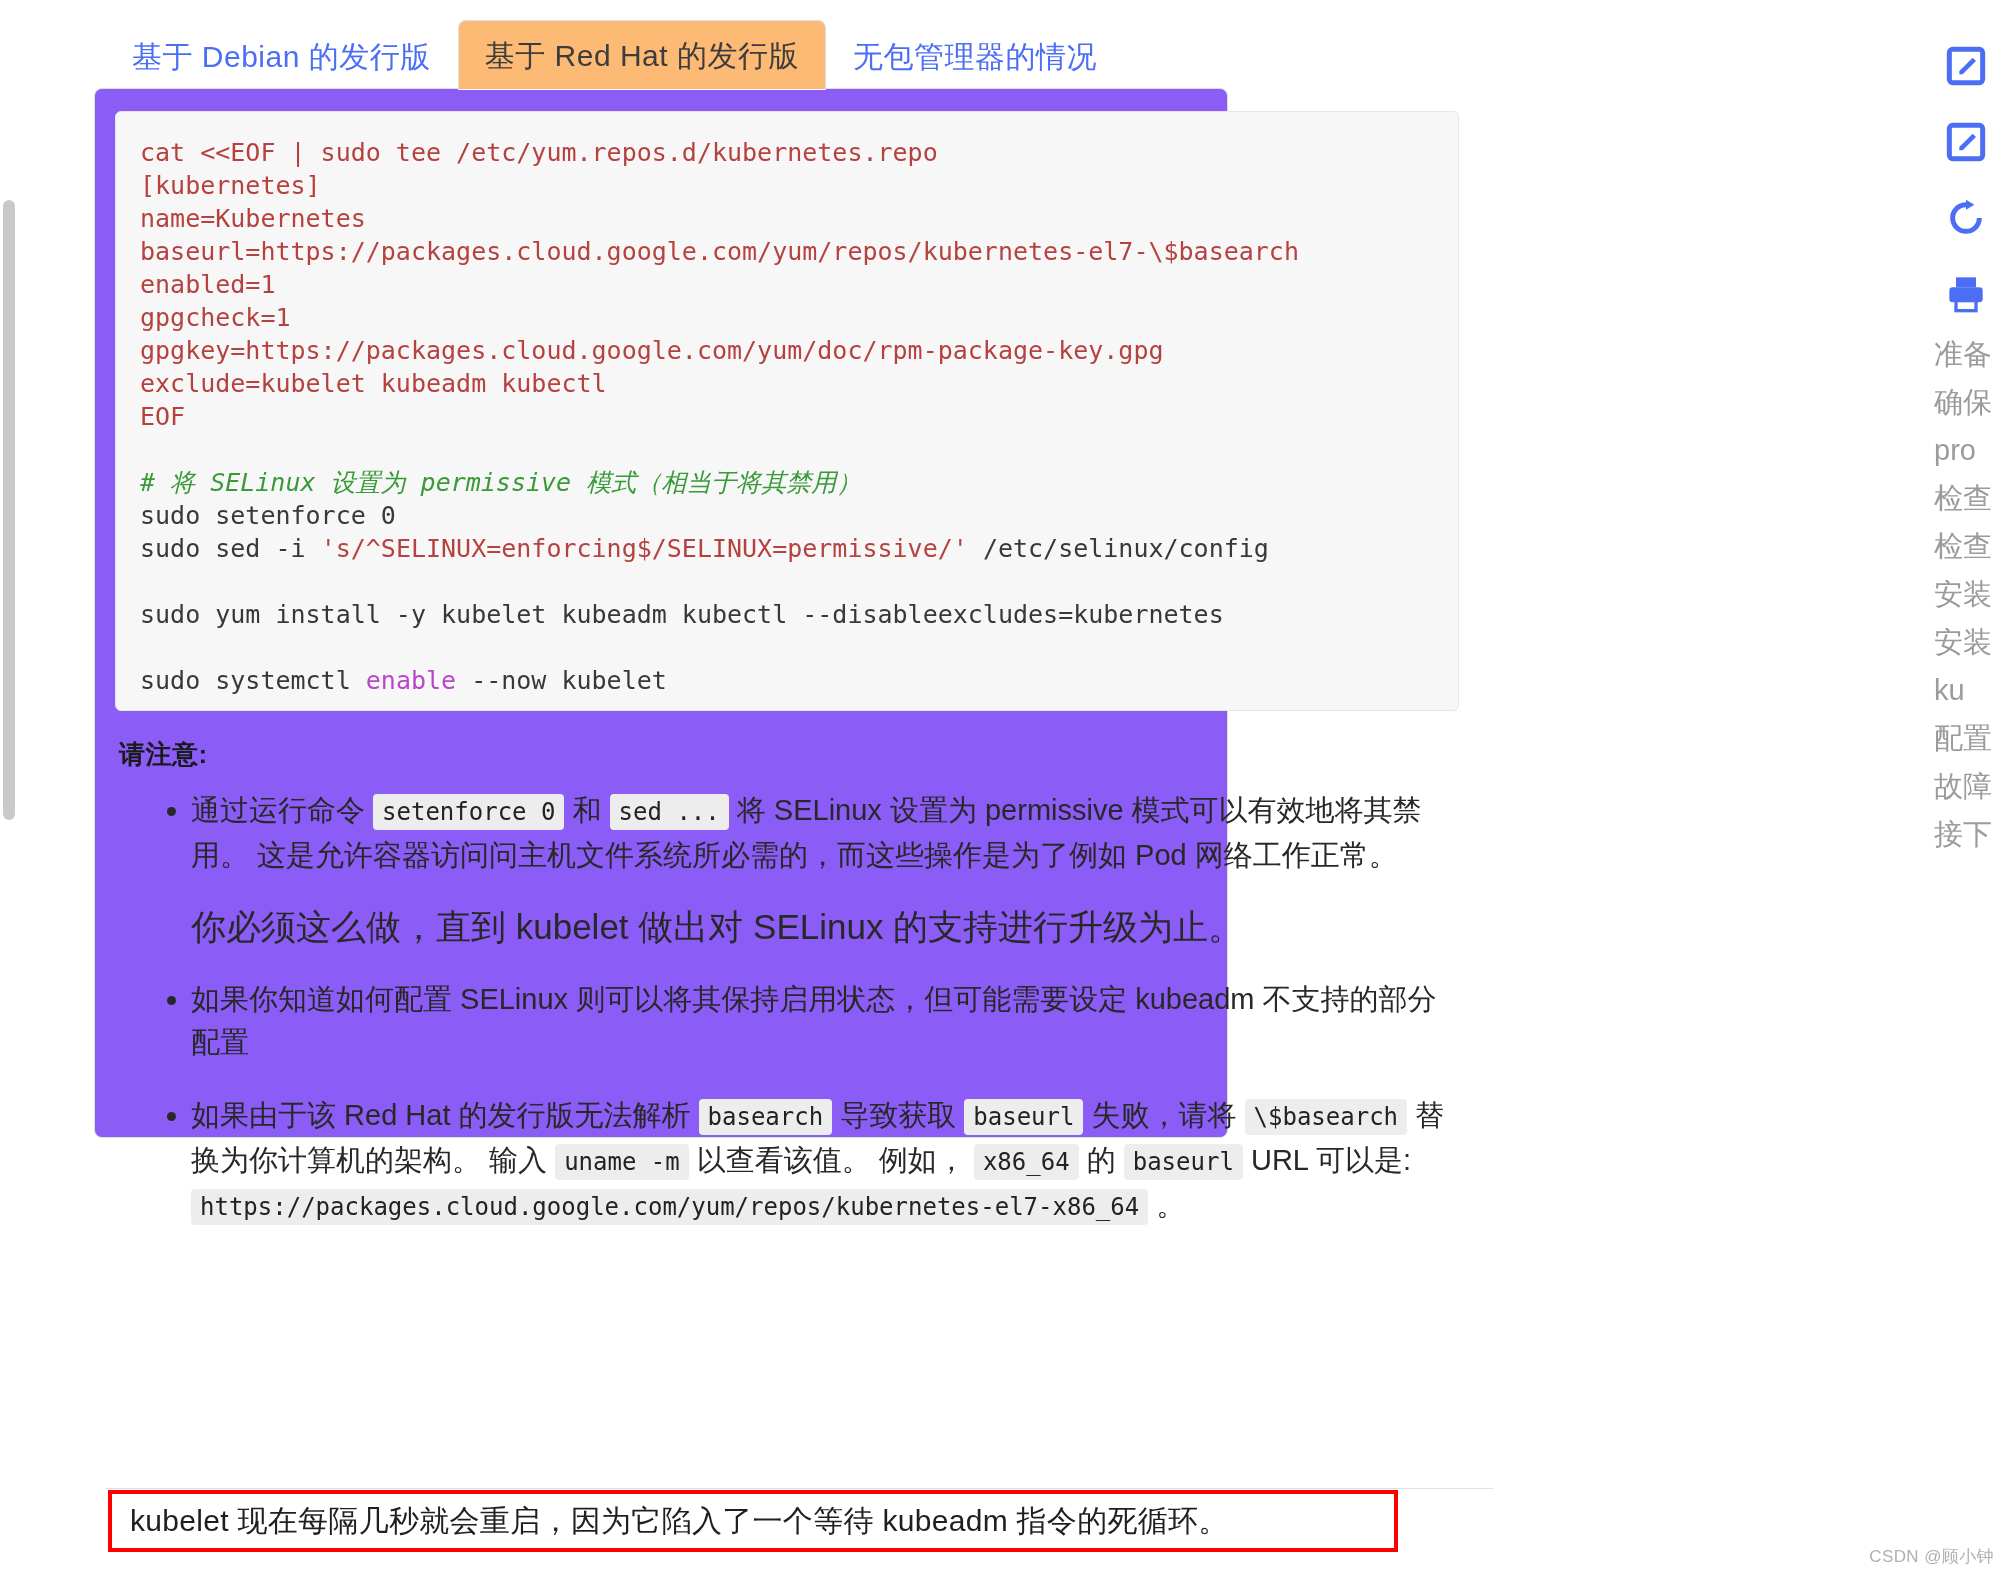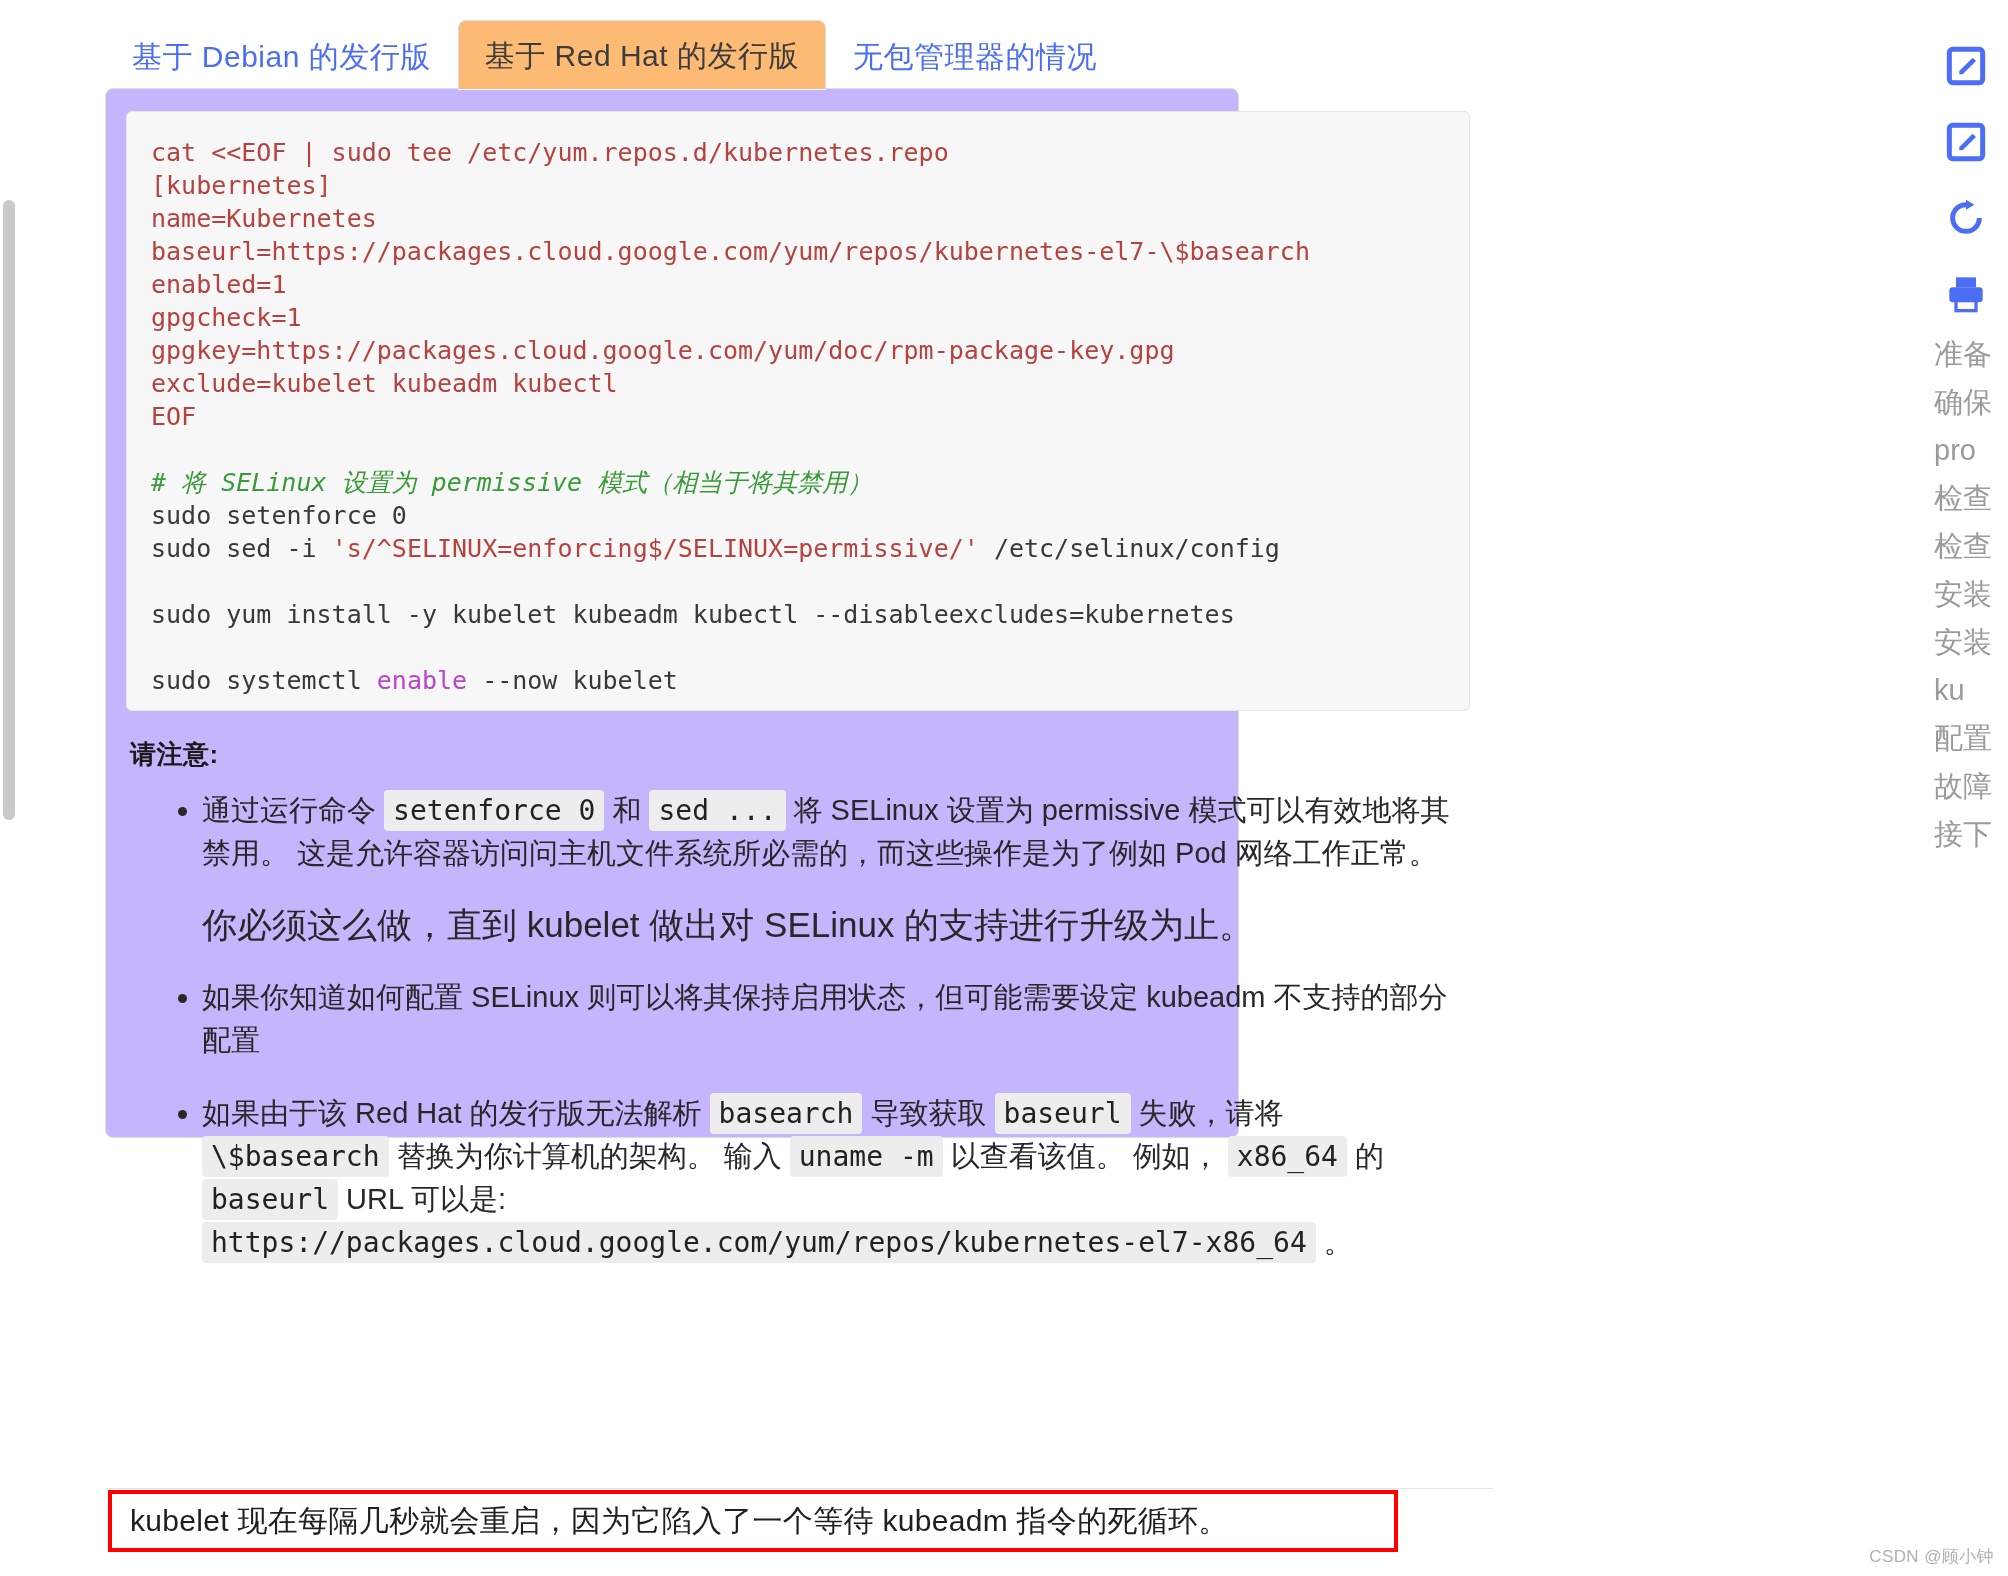--- a/index.html
+++ b/index.html
@@ -74,24 +74,24 @@
     background: #fdba74;
     border: 1px solid #dcdee0;
     border-bottom: 1px solid #ffffff;
     position: relative;
     z-index: 3;
   }
 
   
   #content-card {
     position: absolute;
-    left: 85px; top: 88px;
+    left: 74px; top: 88px;
     width: 1134px;
     height: 1050px;
-    background: #c4b5fd;
+    background: #8b5cf6;
     border: 1px solid #dcdee0;
     border-radius: 8px;
     box-sizing: border-box;
   }
 
   
   #code-block {
     position: absolute;
     left: 20px; top: 22px;
     width: 1344px;
@@ -149,21 +149,21 @@
     background: #282828;
   }
   .bullet-sub {
     margin-top: 28px;
     font-size: 35px;
     line-height: 43px;
     color: #282828;
   }
   code.inline {
     font-family: "DejaVu Sans Mono", "Liberation Mono", monospace;
-    font-size: 28px;
+    font-size: 24px;
     background: #ededed;
     border-radius: 4px;
     padding: 4px 9px;
     color: #222222;
     white-space: nowrap;
   }
 
   
   #red-callout {
     position: absolute;

